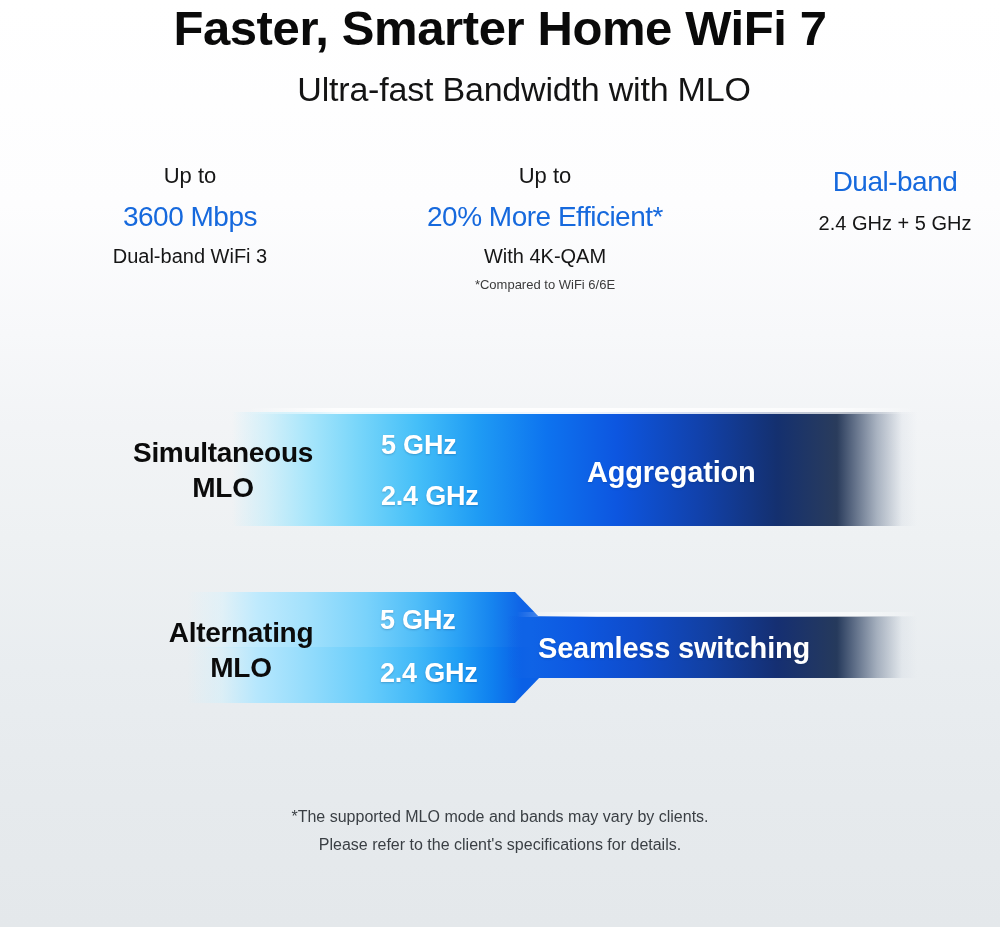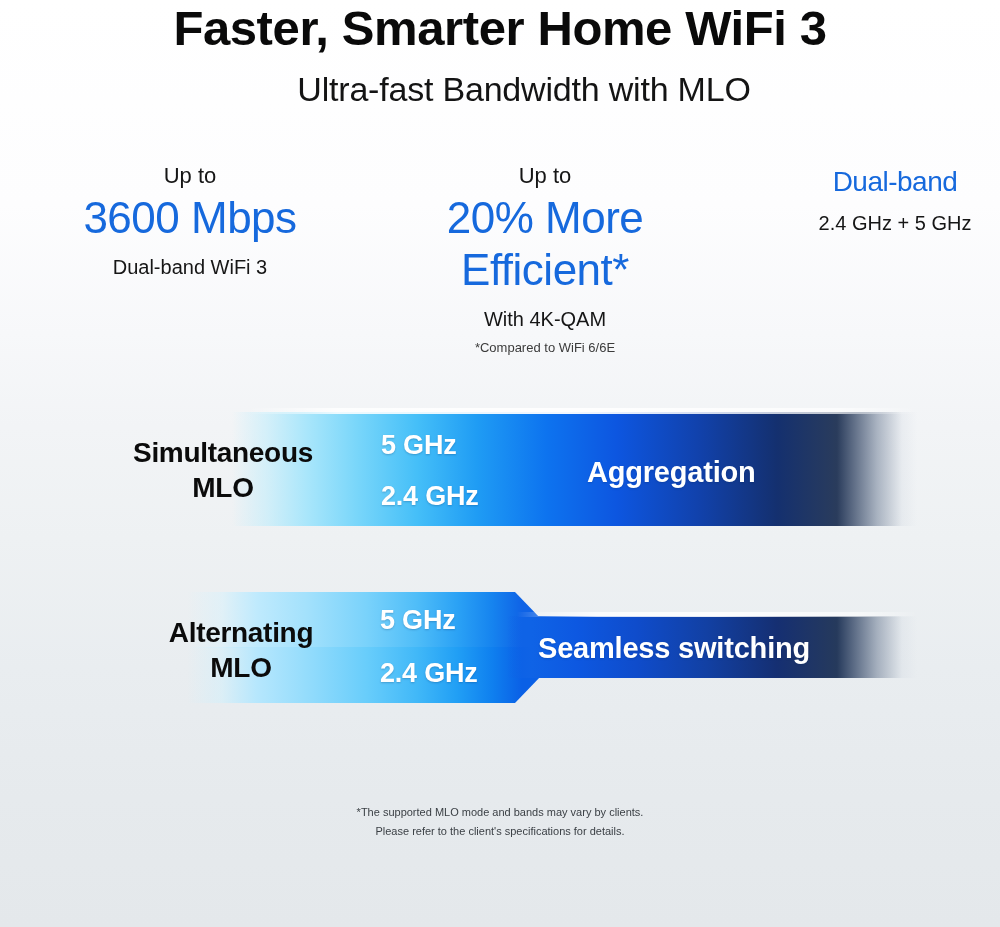--- a/index.html
+++ b/index.html
@@ -75,25 +75,26 @@
   .stat-3 { width: 330px; }
 
   .stat-pre {
     font-size: 22px;
     font-weight: 400;
     color: #161616;
     line-height: 1.2;
     height: 29px;
   }
   .stat-big {
-    font-size: 44px;
+    font-size: 28px;
     font-weight: 500;
     color: #1669dd;
     line-height: 1.18;
     letter-spacing: -0.5px;
+    margin-top: 8px;
   }
   .stat-big.two-line {
     font-size: 28px;
     line-height: 1.33;
     margin-top: 0px;
   }
   .stat-sub {
     font-size: 20px;
     font-weight: 400;
     color: #161616;
@@ -274,32 +275,32 @@
   #alt-24ghz  { left: 363px; top: 72px; }
   #alt-seam   { left: 521px; top: 46px; }
 
   
   .footnote {
     position: absolute;
     top: 803px;
     left: 0;
     width: 1000px;
     text-align: center;
-    font-size: 11px;
+    font-size: 16px;
     font-weight: 400;
     color: #3a3f44;
     line-height: 1.73;
   }
 </style>
 </head>
 <body>
 
 <div class="page">
 
-  <div class="headline">Faster, Smarter Home WiFi 3</div>
+  <div class="headline">Faster, Smarter Home WiFi 7</div>
 
   <div class="subhead">Ultra-fast Bandwidth with MLO</div>
 
   <div class="stats">
 
     <div class="stat stat-1">
       <div class="stat-pre">Up to</div>
       <div class="stat-big">3600 Mbps</div>
       <div class="stat-sub">Dual-band WiFi 3</div>
     </div>

